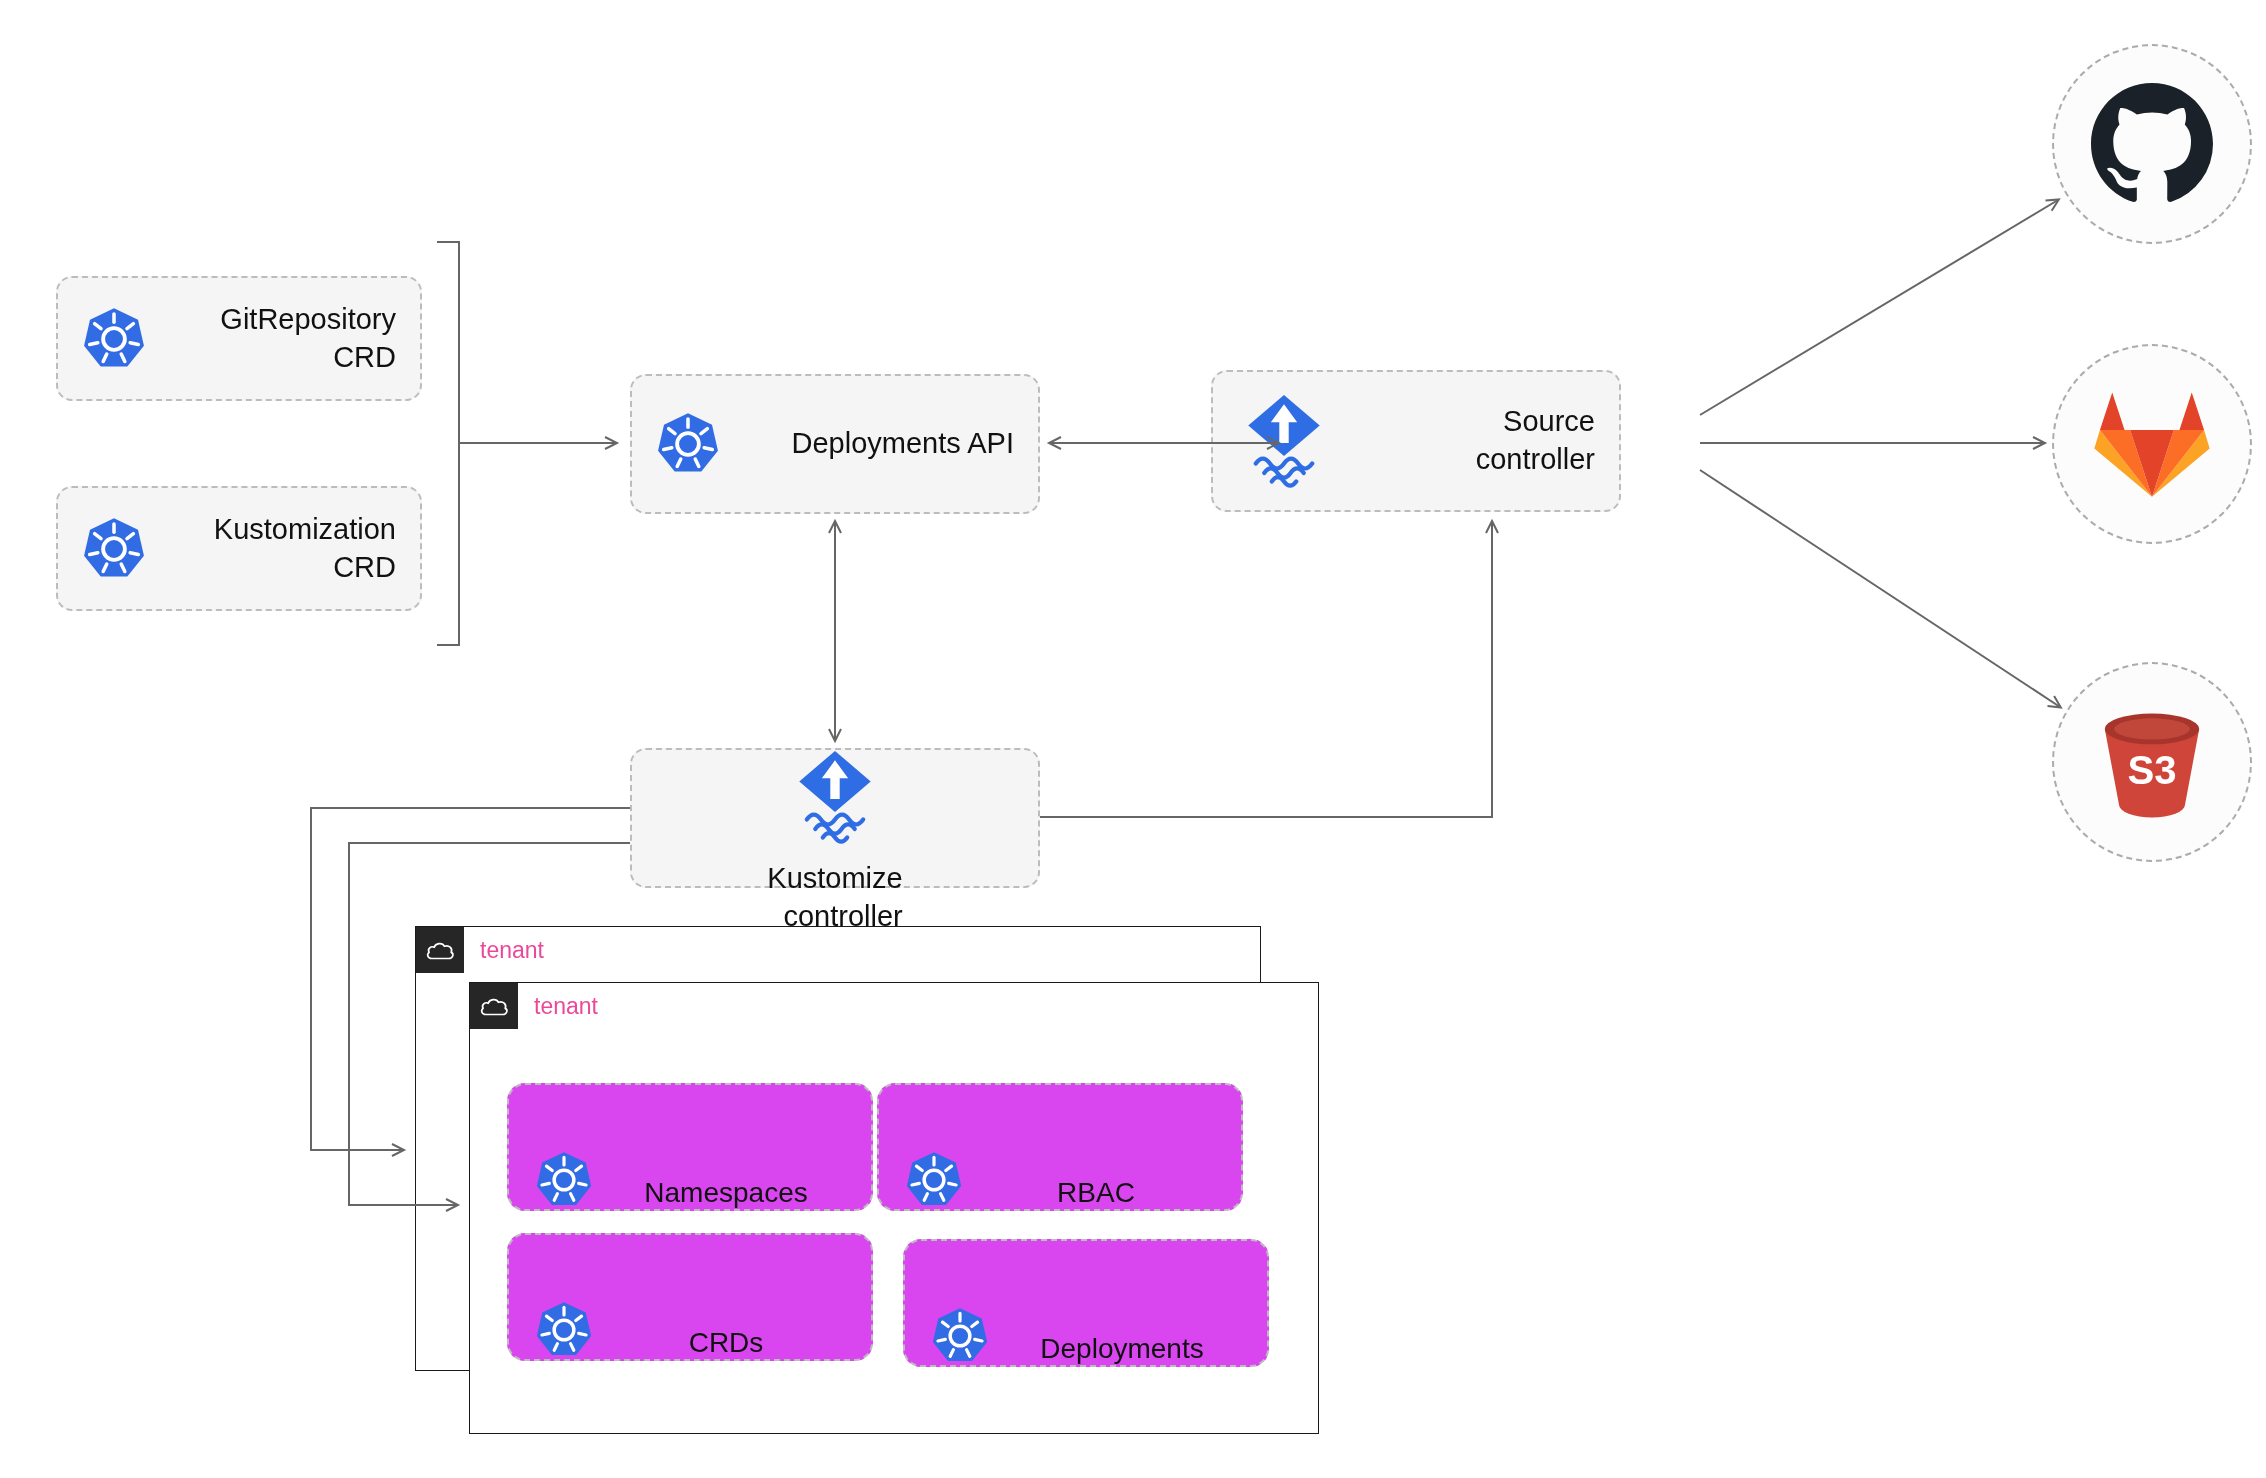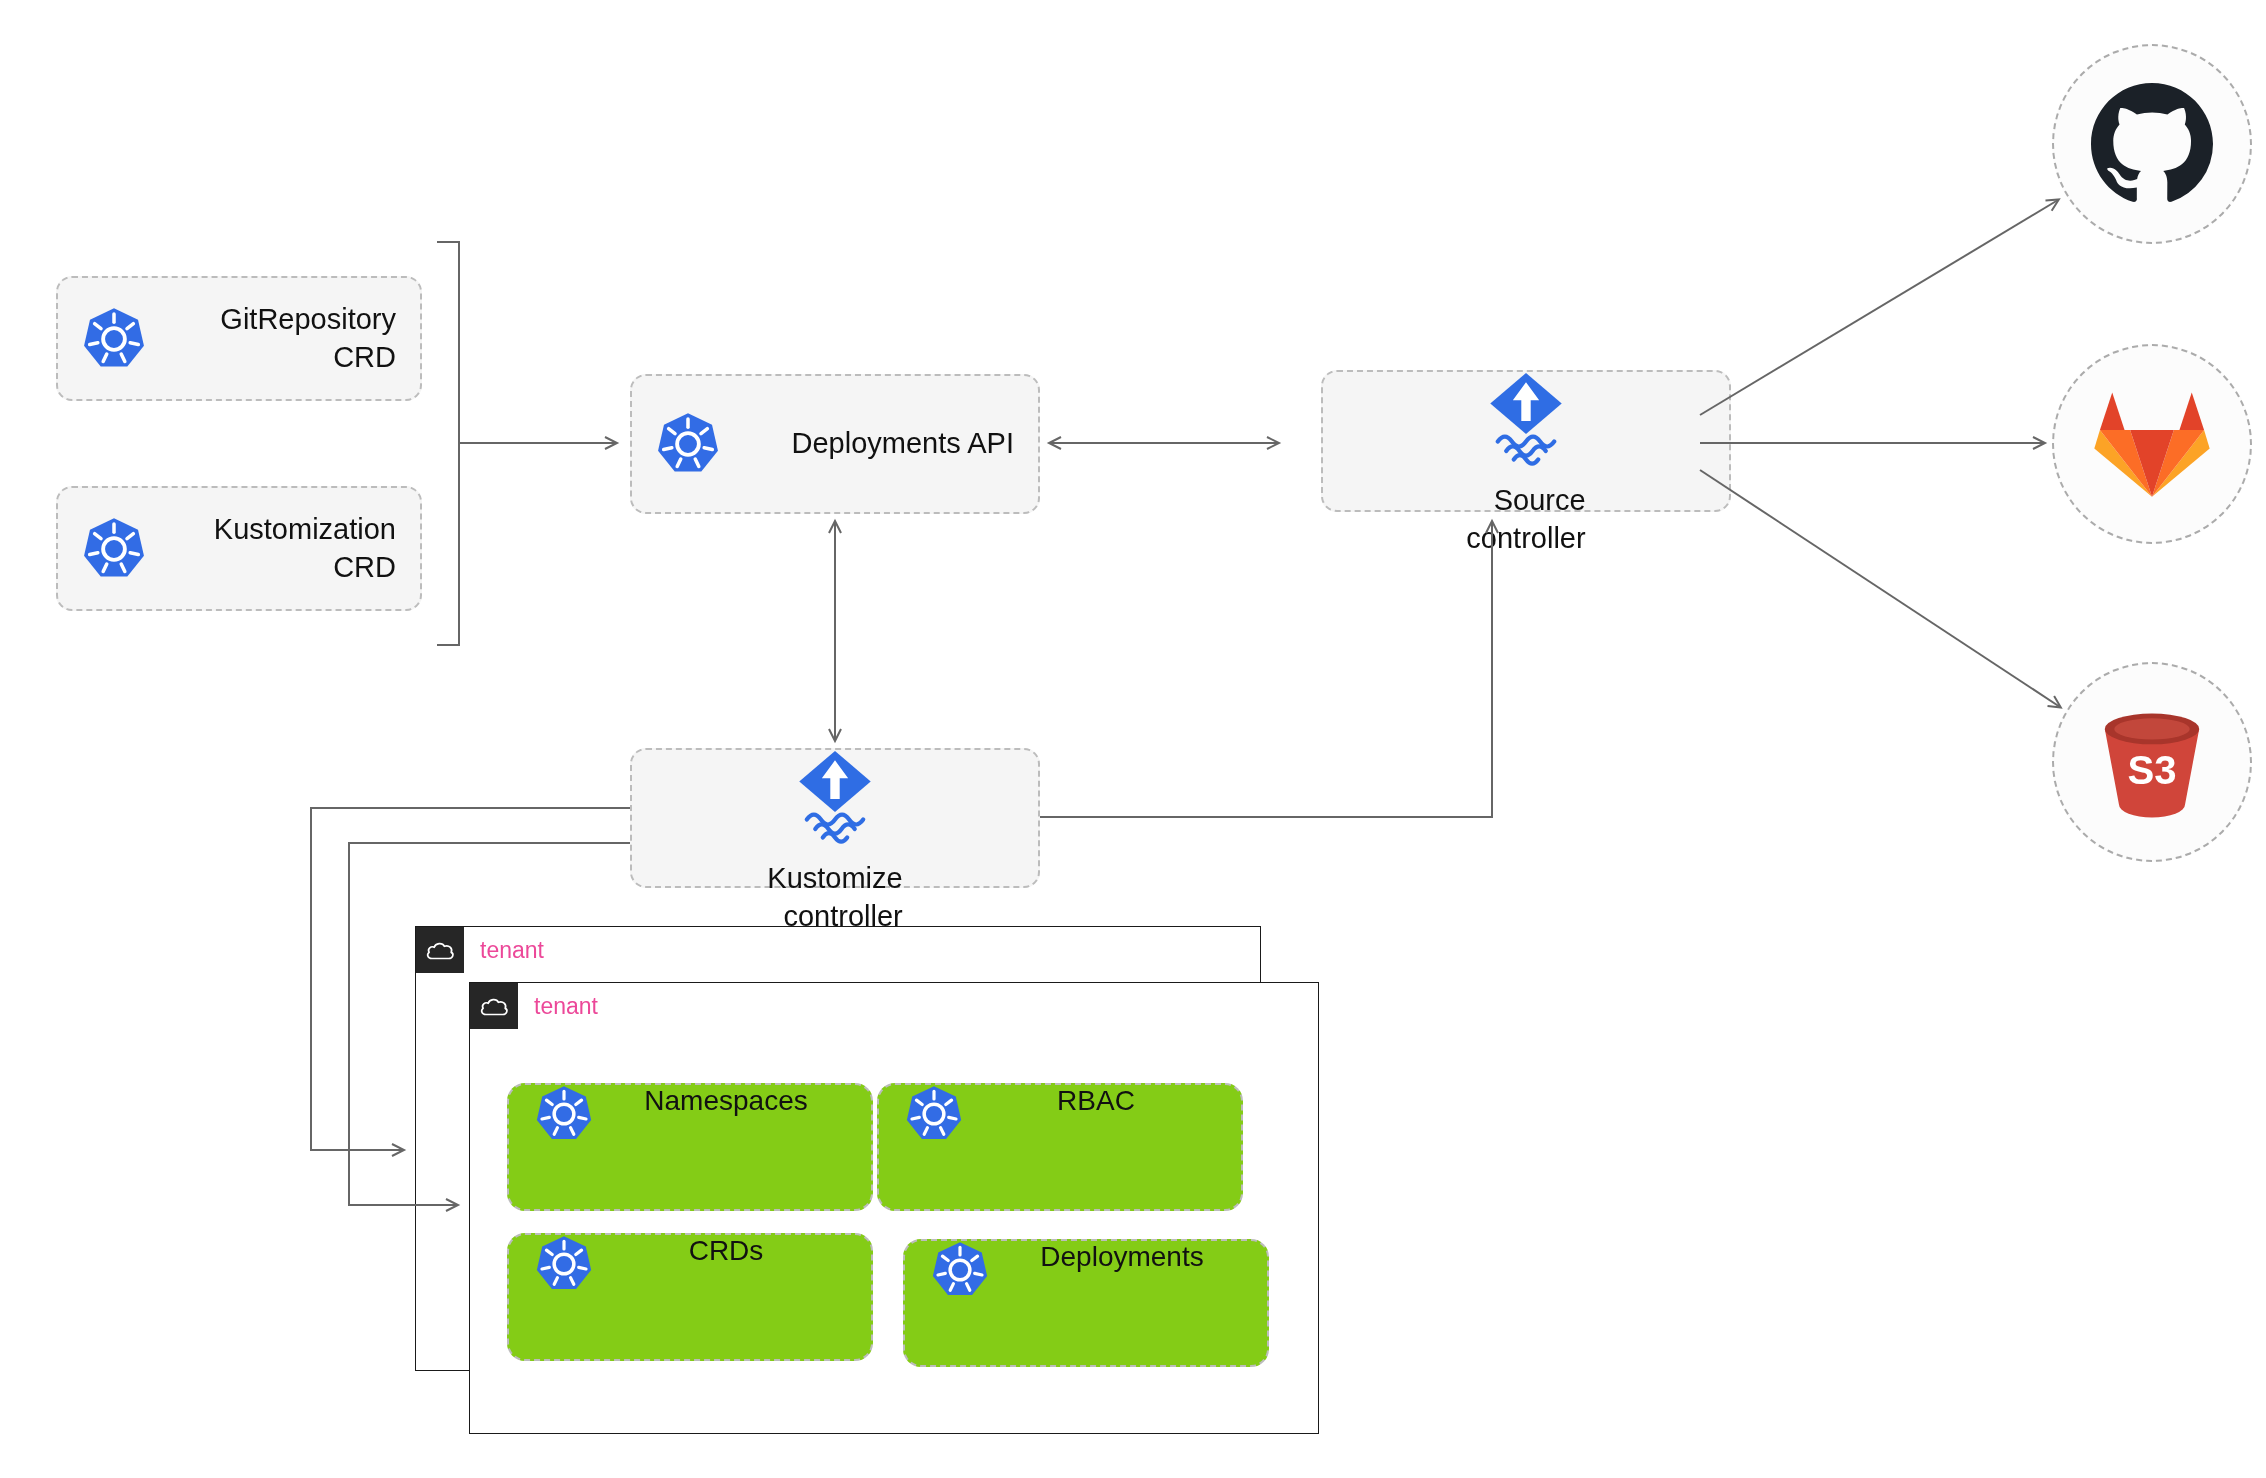--- a/index.html
+++ b/index.html
@@ -37,22 +37,22 @@
   }
   .tenant-head { display:flex; align-items:center; gap:16px; }
   .tenant-tab {
     width:48px; height:46px; background:#262626;
     display:flex; align-items:center; justify-content:center; flex:none;
   }
   .icon-cloud { width:34px; height:26px; }
   .tenant-label { font-size:23px; color:#ec4899;text-align:center; }
 
   .k8s-res {
-    position:absolute; background:#84cc16; border:2px dashed #bcbcbc;
-    border-radius:18px; display:flex; align-items:flex-start;
+    position:absolute; background:#d946ef; border:2px dashed #bcbcbc;
+    border-radius:18px; display:flex; align-items:flex-end;
     padding:0 26px; gap:14px; box-sizing:border-box;
   }
   .k8s-res .label { flex:1; text-align:center; font-size:28px; color:#111; }
 
   text.s3-label { font-family:"Liberation Sans", sans-serif; font-weight:bold; }
 </style>
 </head>
 <body>
 
 <div class="canvas">
@@ -126,21 +126,21 @@
 CRD</span>
   </div>
 
   <div class="node" style="left:630px; top:374px; width:410px; height:140px;">
     <svg class="icon-k8s">
         <use href="#sym-k8s"></use>
       </svg>
     <span class="label">Deployments API</span>
   </div>
 
-  <div class="node" style="left:1321px; top:370px; width:410px; height:142px;flex-direction:column;">
+  <div class="node" style="left:1211px; top:370px; width:410px; height:142px;">
     <svg class="icon-flux">
         <use href="#sym-flux"></use>
       </svg>
     <span class="label">Source
 controller</span>
   </div>
 
   <div class="node" style="left:630px; top:748px; width:410px; height:140px;flex-direction:column;">
     <svg class="icon-flux">
         <use href="#sym-flux"></use>

